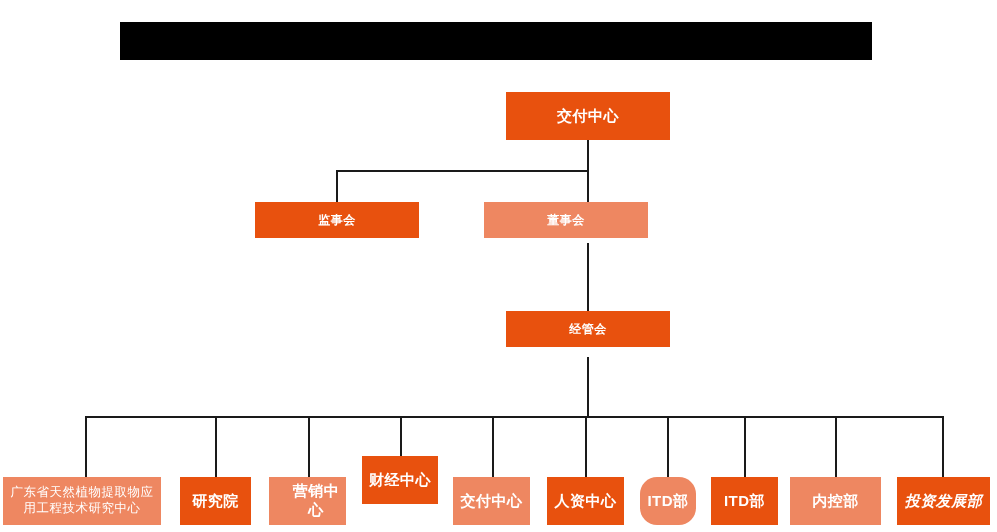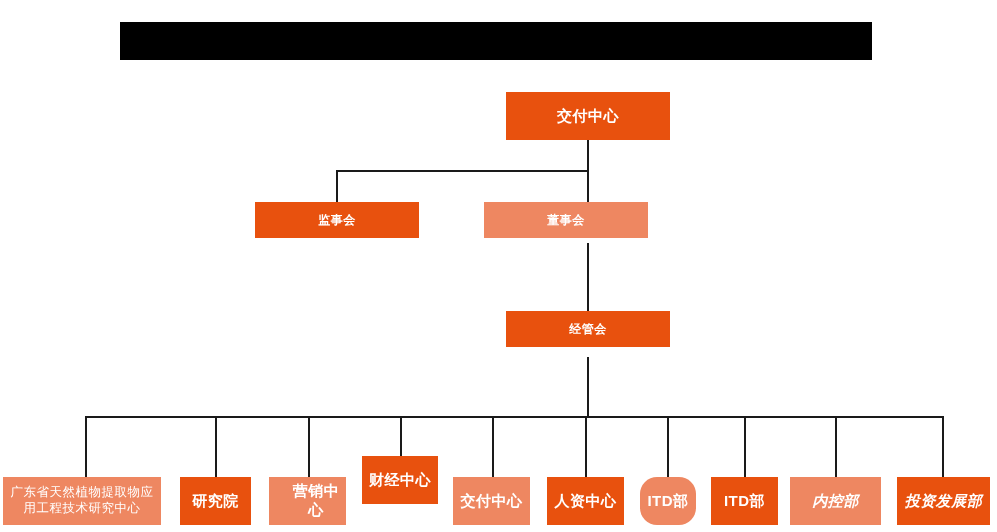--- a/index.html
+++ b/index.html
@@ -136,21 +136,21 @@
   </div>
 
   <div class="node secondary lvl-leaf" style="left:640px; top:477px; width:56px;border-radius:17px;">
     <span class="label">ITD部</span>
   </div>
 
   <div class="node primary lvl-leaf" style="left:711px; top:477px; width:67px;">
     <span class="label">ITD部</span>
   </div>
 
-  <div class="node secondary lvl-leaf" style="left:790px; top:477px; width:91px;font-style:italic;">
+  <div class="node secondary lvl-leaf" style="left:790px; top:477px; width:91px;">
     <span class="label">内控部</span>
   </div>
 
   <div class="node primary lvl-leaf" style="left:897px; top:477px; width:93px;font-style:italic;">
     <span class="label">投资发展部</span>
   </div>
 
 </div>
 
 </body></html>

